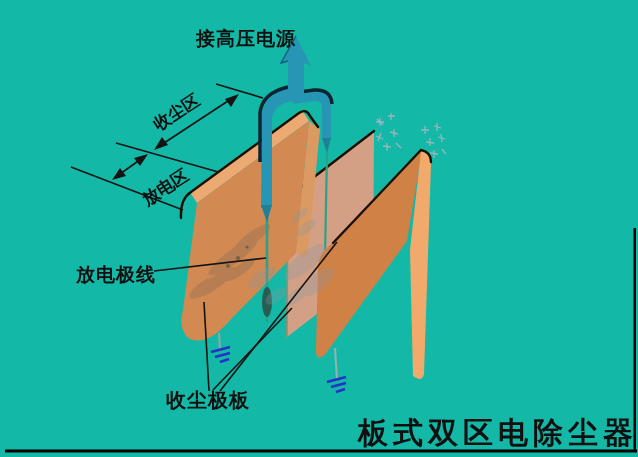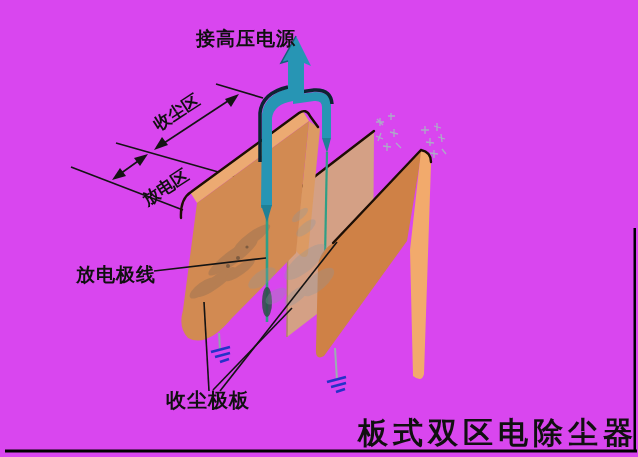--- a/index.html
+++ b/index.html
@@ -1,16 +1,16 @@
 <!DOCTYPE html>
 <html><head>
 <meta charset="utf-8">
 <style>
   html,body{margin:0;padding:0;background:#888;}
-  #stage{position:relative;width:638px;height:457px;background:#d946ef;overflow:hidden;
+  #stage{position:relative;width:638px;height:457px;background:#14b8a6;overflow:hidden;
          font-family:"Liberation Serif",serif;}
   svg{position:absolute;left:0;top:0;}
   text{fill:#101010;}
   .dim-label{font-size:17px;font-weight:bold;}
   .callout{font-size:19px;font-weight:bold;letter-spacing:1px;}
   .plate-label{font-size:20px;font-weight:bold;letter-spacing:1px;}
   .main-title{font-size:30px;font-weight:bold;letter-spacing:5px;}
   .ink{stroke:#141414;stroke-width:1.6;fill:none;}
   .edge{stroke:#1d0e04;stroke-width:2.4;fill:none;stroke-linecap:round;}
 </style>

